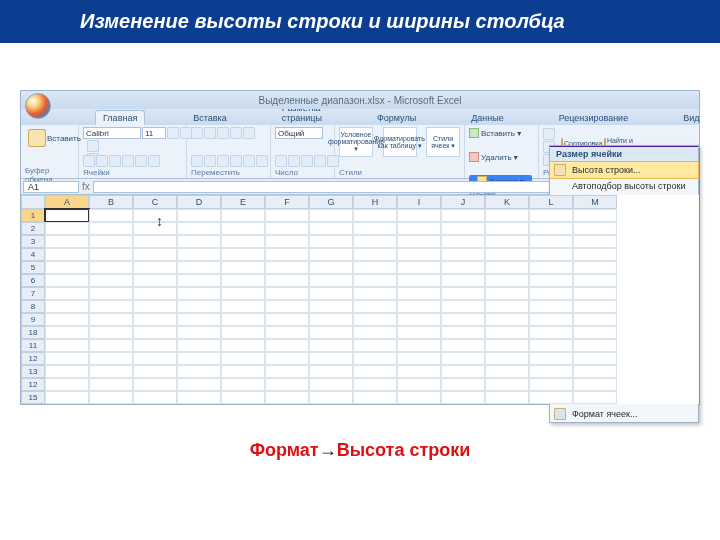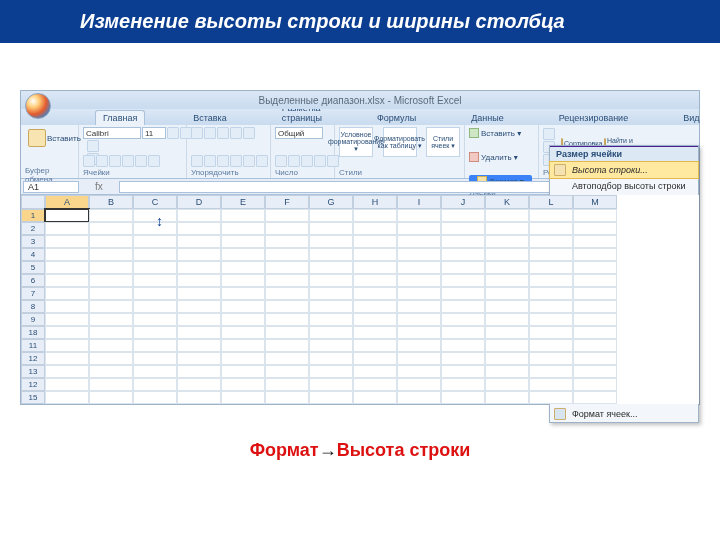--- a/index.html
+++ b/index.html
@@ -24,39 +24,39 @@
   .fontrow { display:flex; gap:1px; }
   .combo { background:#fff; border:1px solid #a9c1db; height:12px; font-size:8px; padding:0 2px; display:flex; align-items:center; }
   .btnrow { display:flex; gap:1px; }
   .ibtn { width:12px; height:12px; background:#e3edf7; border:1px solid #c2d4e7; border-radius:1px; }
   .stylecell { width:34px; height:30px; border:1px solid #c2d4e7; background:#fff; font-size:7px; display:flex; flex-direction:column; align-items:center; justify-content:center; text-align:center; color:#2a4e77; }
   .cellsgrp .row { display:flex; align-items:center; gap:2px; height:12px; font-size:8px; color:#2a4e77; }
   .cellsgrp .row .ic2 { width:10px; height:10px; }
   .row.highlight { background:#ffe8a0; border:6px solid #3b82f6; border-radius:2px; padding:0 2px; }
   .namebox-row { background:#e8eef7; height:16px; display:flex; align-items:center; border-bottom:1px solid #a9c1db; }
   .namebox { background:#fff; border:1px solid #a9c1db; width:56px; height:12px; margin-left:2px; font-size:9px; display:flex; align-items:center; padding-left:4px; }
-  .fx { margin:0 16px; color:#7a7a7a; font-size:10px; }
+  .fx { margin:0 3px; color:#7a7a7a; font-size:10px; }
   .fbar { background:#fff; border:1px solid #a9c1db; flex:1; height:12px; margin-right:2px; }
   .grid { position:relative; background:#fff; }
   .colhead { display:flex; height:14px; }
   .corner { width:24px; background:#e8eef7; border:1px solid #c2cfde; }
   .ch { width:44px; background:#e8eef7; border:1px solid #c2cfde; text-align:center; font-size:9px; color:#2a4e77; display:flex; align-items:center; justify-content:center; }
   .ch.active { background:#f9d68b; }
   .rows { }
   .gr { display:flex; height:13px; }
   .rh { width:24px; background:#e8eef7; border:1px solid #c2cfde; font-size:8px; color:#2a4e77; display:flex; align-items:center; justify-content:center; }
   .rh.active { background:#f9d68b; }
   .cell { width:44px; border:1px solid #dbe3ec; }
   .cell.selected { outline:2px solid #333; outline-offset:-1px; }
   .resize-cursor { position:absolute; left:135px; top:18px; font-size:14px; color:#0b3d91; pointer-events:none; }
   
   .dropdown { position:absolute; right:0; top:54px; width:150px; background:#f3f6fb; border:1px solid #9db3c9; box-shadow:2px 2px 4px rgba(0,0,0,.25); font-size:9px; }
   .dd-section { background:#dde8f5; color:#2a4e77; font-weight:bold; padding:2px 6px; border-top:1px solid #4c1d95; border-bottom:1px solid #c2d4e7; }
   .dd-item { display:flex; align-items:center; gap:4px; padding:3px 6px 3px 22px; color:#2a2a2a; position:relative; cursor:pointer; }
-  .dd-item.hover { background:#ffe8a0; border:1px solid #e3b94e; margin:-1px;font-style:italic; }
+  .dd-item.hover { background:#ffe8a0; border:1px solid #e3b94e; margin:-1px; }
   .dd-item .mi { position:absolute; left:4px; width:12px; height:12px; background:#f4e2b3; border:1px solid #cbae67; border-radius:1px; }
   .caption { position:absolute; top:440px; width:720px; text-align:center; font-size:18px; font-weight:bold; color:#d11; font-family: "Times New Roman", serif; }
   .caption .arrow { color:#111; }
 </style>
 </head>
 <body>
 
 <div class="banner">Изменение высоты строки и ширины столбца</div>
 
 <div class="shot">
@@ -126,21 +126,21 @@
         </div>
         <div class="btnrow">
           <div class="ibtn"></div>
           <div class="ibtn"></div>
           <div class="ibtn"></div>
           <div class="ibtn"></div>
           <div class="ibtn"></div>
           <div class="ibtn"></div>
         </div>
       </div>
-      <div class="group-label">Упорядочить</div>
+      <div class="group-label">Переместить</div>
     </div>
 
     <div class="group" style="width:64px">
       <div class="group-body" style="flex-direction:column;gap:2px">
         <div class="combo" style="width:48px">Общий</div>
         <div class="btnrow">
           <div class="ibtn"></div>
           <div class="ibtn"></div>
           <div class="ibtn"></div>
           <div class="ibtn"></div>

